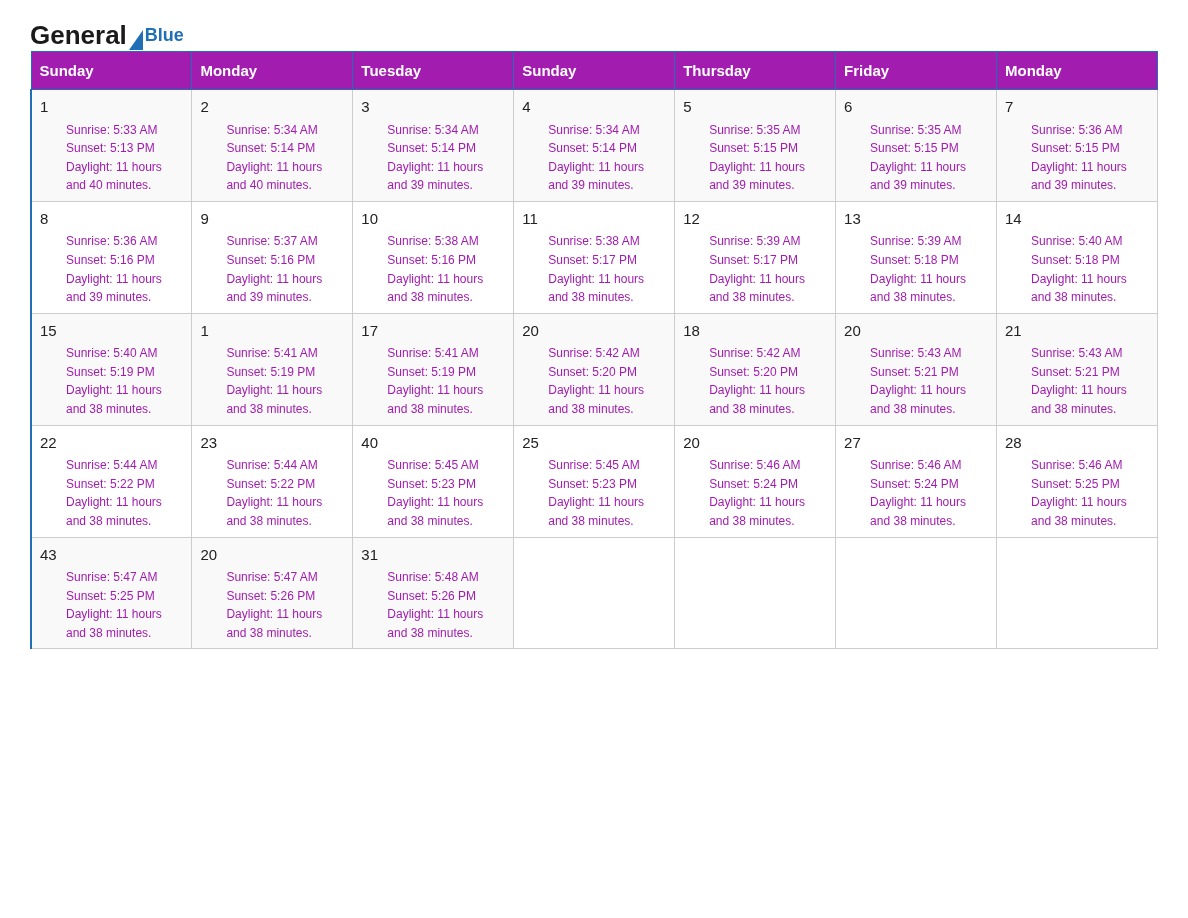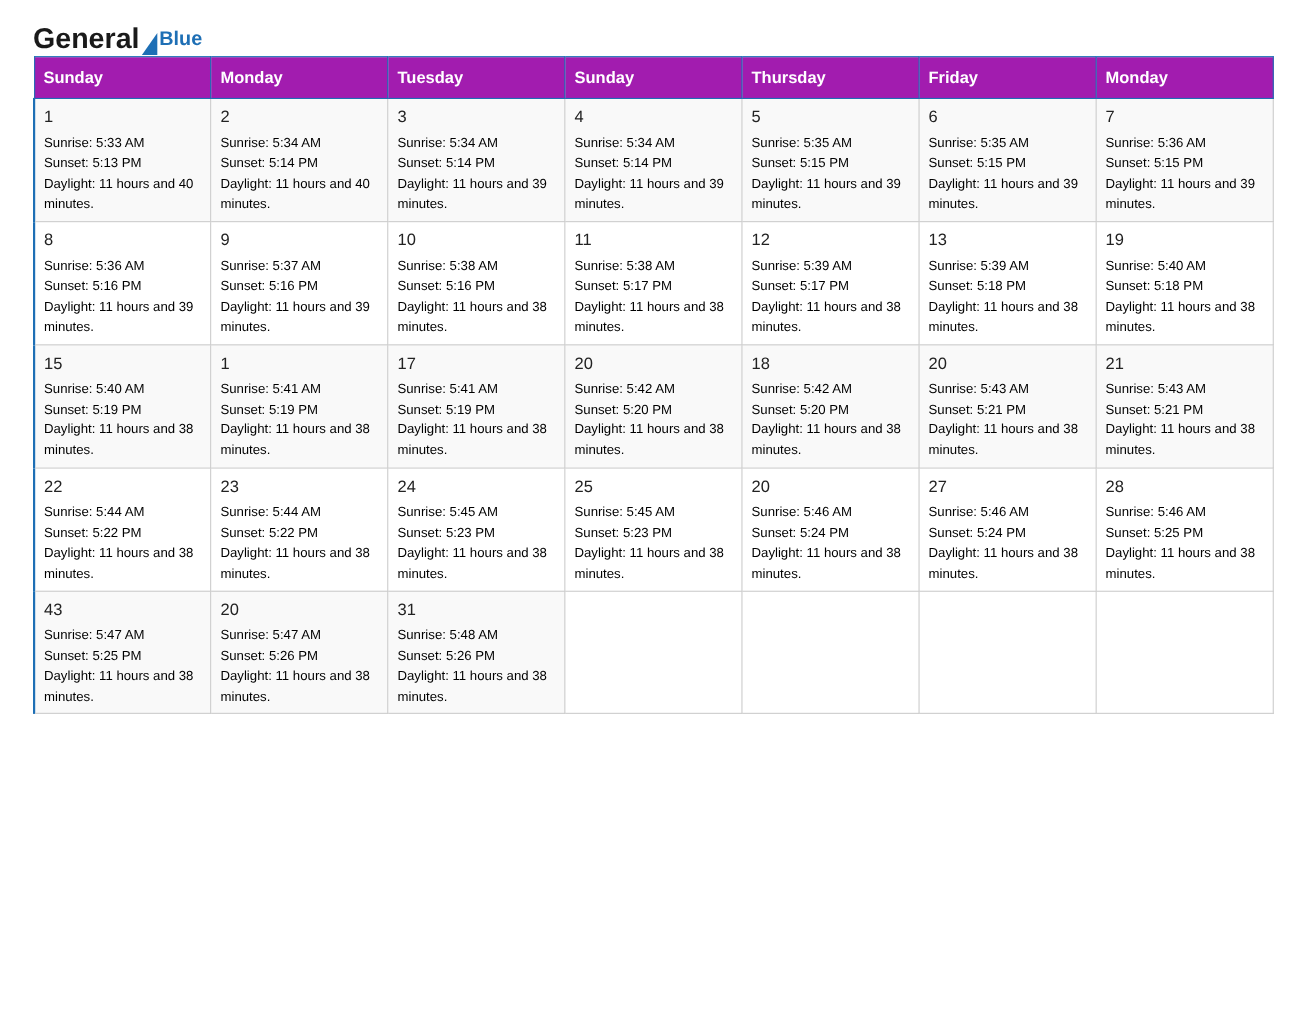--- a/index.html
+++ b/index.html
@@ -88,22 +88,23 @@
       border-left: 2px solid #1e6fb5;
     }
     .day-number {
       font-size: 15px;
       font-weight: normal;
       display: block;
       margin-bottom: 2px;
     }
     .day-info {
       font-size: 12px;
-      color: #000000;
+      color: #a21caf;
       line-height: 1.55;
+      margin-left: 26px;
     }
     .empty-cell {
       background: #fff !important;
     }
   </style>
 </head>
 <body>
 
 <div class="header-area">
   <div class="logo-area">
@@ -181,21 +182,21 @@
         </td>
         <td>
           <span class="day-number">12</span>
           <div class="day-info">Sunrise: 5:39 AM<br>Sunset: 5:17 PM<br>Daylight: 11 hours and 38 minutes.</div>
         </td>
         <td>
           <span class="day-number">13</span>
           <div class="day-info">Sunrise: 5:39 AM<br>Sunset: 5:18 PM<br>Daylight: 11 hours and 38 minutes.</div>
         </td>
         <td>
-          <span class="day-number">19</span>
+          <span class="day-number">14</span>
           <div class="day-info">Sunrise: 5:40 AM<br>Sunset: 5:18 PM<br>Daylight: 11 hours and 38 minutes.</div>
         </td>
       </tr>
       <tr>
         <td>
           <span class="day-number">15</span>
           <div class="day-info">Sunrise: 5:40 AM<br>Sunset: 5:19 PM<br>Daylight: 11 hours and 38 minutes.</div>
         </td>
         <td>
           <span class="day-number">1</span>
@@ -225,21 +226,21 @@
       <tr>
         <td>
           <span class="day-number">22</span>
           <div class="day-info">Sunrise: 5:44 AM<br>Sunset: 5:22 PM<br>Daylight: 11 hours and 38 minutes.</div>
         </td>
         <td>
           <span class="day-number">23</span>
           <div class="day-info">Sunrise: 5:44 AM<br>Sunset: 5:22 PM<br>Daylight: 11 hours and 38 minutes.</div>
         </td>
         <td>
-          <span class="day-number">24</span>
+          <span class="day-number">40</span>
           <div class="day-info">Sunrise: 5:45 AM<br>Sunset: 5:23 PM<br>Daylight: 11 hours and 38 minutes.</div>
         </td>
         <td>
           <span class="day-number">25</span>
           <div class="day-info">Sunrise: 5:45 AM<br>Sunset: 5:23 PM<br>Daylight: 11 hours and 38 minutes.</div>
         </td>
         <td>
           <span class="day-number">20</span>
           <div class="day-info">Sunrise: 5:46 AM<br>Sunset: 5:24 PM<br>Daylight: 11 hours and 38 minutes.</div>
         </td>

